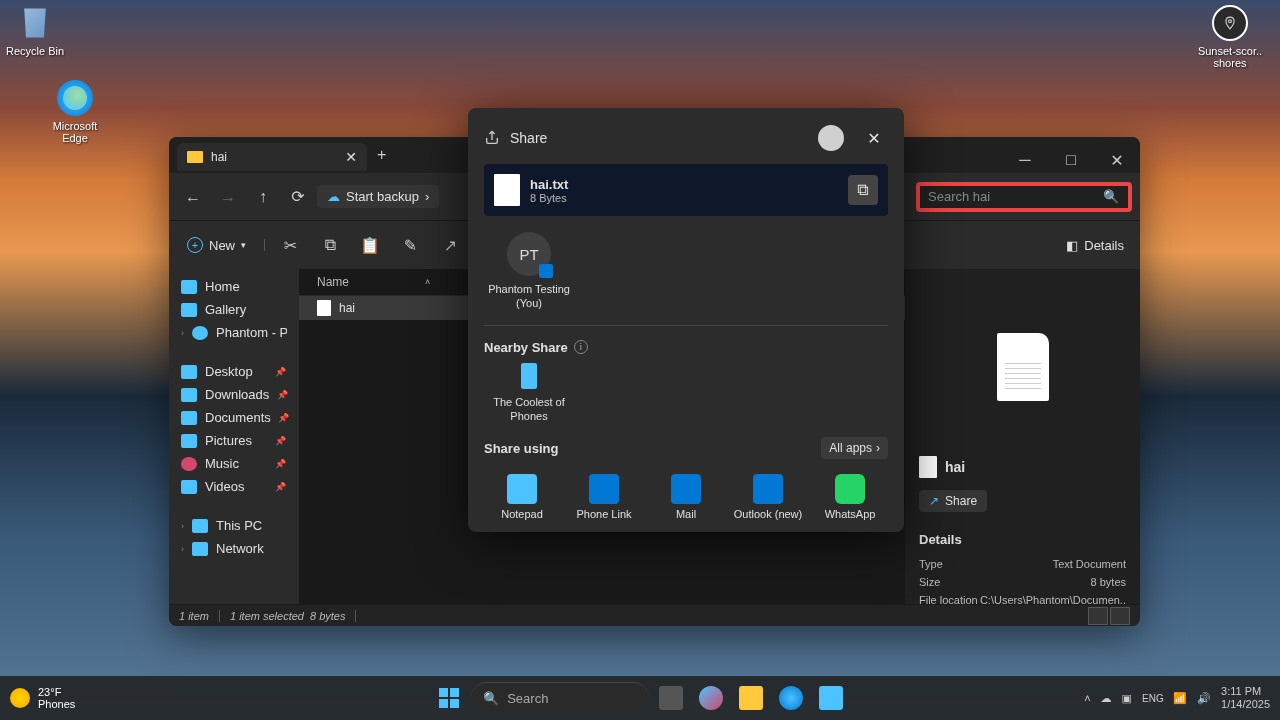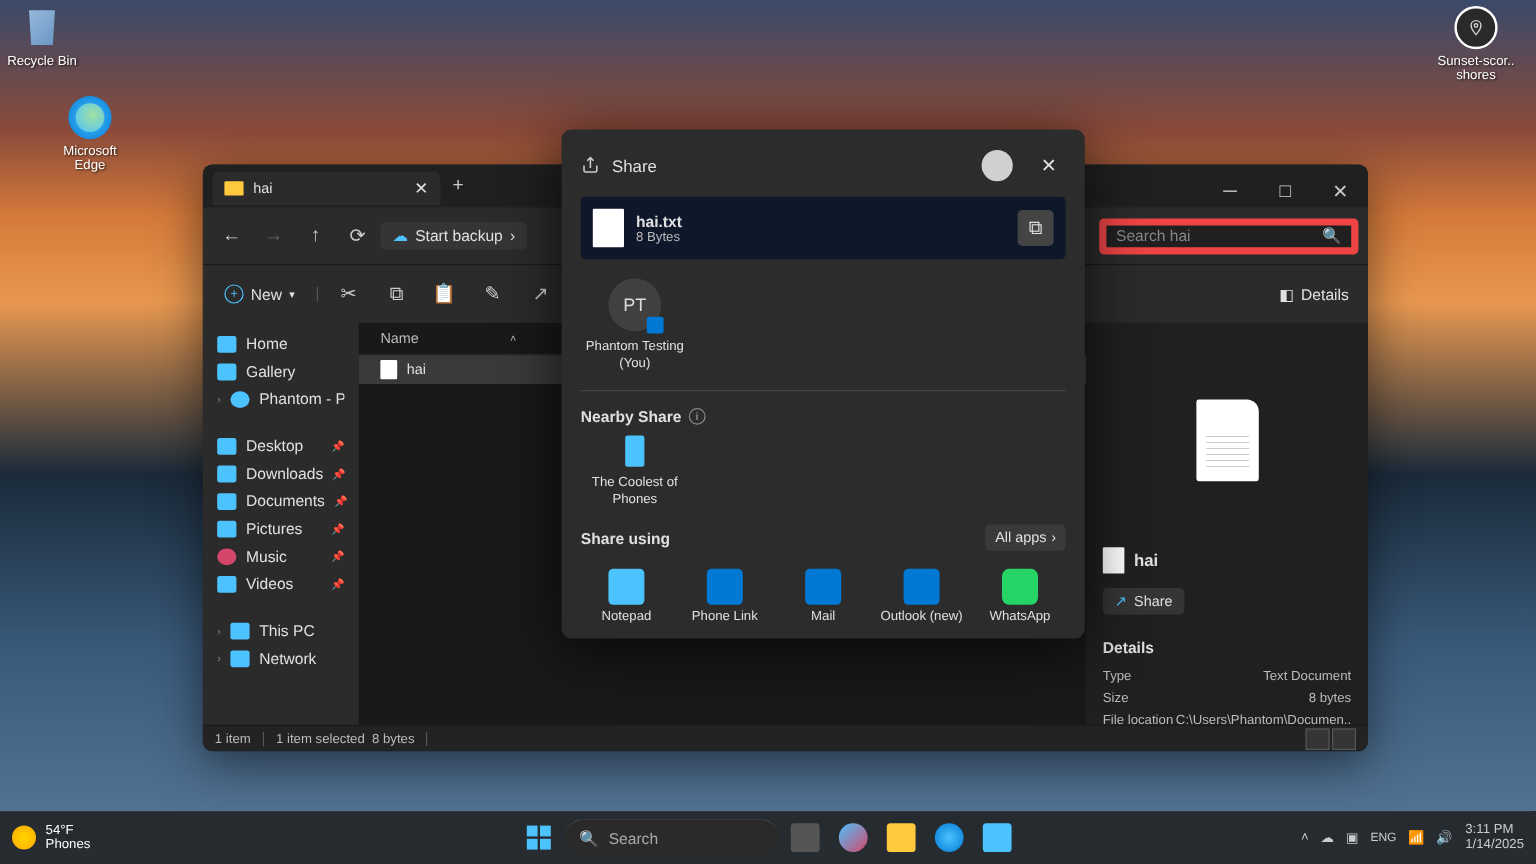--- a/index.html
+++ b/index.html
@@ -23,21 +23,21 @@
 .tab { display: flex; align-items: center; gap: 8px; background: #2b2b2b; border-radius: 6px 6px 0 0; padding: 6px 10px; width: 190px; font-size: 12px; margin-top: 4px; }
 .tab .folder-ico { width: 16px; height: 12px; background: #ffc83d; border-radius: 1px; }
 .tab-close { margin-left: auto; font-size: 14px; cursor: pointer; }
 .new-tab { margin-left: 10px; font-size: 16px; cursor: pointer; color: #ccc; }
 .window-controls { position: absolute; top: 8px; right: 0; display: flex; }
 .window-controls div { width: 46px; height: 30px; display: flex; align-items: center; justify-content: center; cursor: pointer; color: #ccc; }
 
 .explorer-toolbar { display: flex; align-items: center; height: 48px; padding: 0 8px; gap: 3px; background: #2b2b2b; border-bottom: 1px solid #1a1a1a; }
 .nav-btn { width: 32px; height: 32px; display: flex; align-items: center; justify-content: center; cursor: pointer; color: #ccc; border-radius: 4px; }
 .backup-btn { display: flex; align-items: center; gap: 6px; padding: 4px 10px; font-size: 13px; border-radius: 4px; background: #353535; cursor: pointer; }
-.search-box { margin-left: auto; width: 216px; height: 30px; background: #202020; border: 6px solid #ef4444; border-radius: 4px; display: flex; align-items: center; padding: 0 8px; font-size: 13px; color: #888; }
+.search-box { margin-left: auto; width: 216px; height: 30px; background: #202020; border: 4px solid #ef4444; border-radius: 4px; display: flex; align-items: center; padding: 0 8px; font-size: 13px; color: #888; }
 
 .explorer-actions { display: flex; align-items: center; height: 48px; padding: 0 8px; gap: 4px; background: #2b2b2b; }
 .new-btn { display: flex; align-items: center; gap: 6px; padding: 4px 10px; font-size: 13px; cursor: pointer; }
 .new-btn .plus-circ { width: 16px; height: 16px; border: 1.5px solid #4cc2ff; border-radius: 50%; display: flex; align-items: center; justify-content: center; color: #4cc2ff; font-size: 11px; }
 .action-ico { width: 36px; height: 32px; display: flex; align-items: center; justify-content: center; cursor: pointer; color: #ccc; }
 .details-btn { margin-left: auto; display: flex; align-items: center; gap: 6px; padding: 4px 8px; font-size: 13px; cursor: pointer; }
 
 .explorer-body { display: flex; flex: 1; min-height: 0; }
 .sidebar { width: 130px; background: #2b2b2b; padding: 6px 4px; overflow-y: auto; font-size: 13px; }
 .sidebar-item { display: flex; align-items: center; gap: 8px; padding: 4px 8px; cursor: pointer; border-radius: 3px; }
@@ -54,21 +54,21 @@
 .preview-doc-ico { width: 52px; height: 68px; background: #fff; margin: 50px auto 30px; border-radius: 2px; position: relative; border-top-right-radius: 10px; }
 .preview-doc-ico::before { content: ''; position: absolute; top: 30px; left: 8px; right: 8px; height: 28px; background: repeating-linear-gradient(to bottom, #ccc 0, #ccc 1px, transparent 1px, transparent 5px); }
 .preview-name-row { display: flex; align-items: center; gap: 8px; margin: 55px 0 12px; }
 .preview-name-row .small-doc { width: 18px; height: 22px; background: #fff; border-radius: 1px; }
 .preview-name { font-size: 14px; font-weight: 600; }
 .share-chip { display: inline-flex; align-items: center; gap: 6px; background: #353535; padding: 4px 10px; border-radius: 4px; cursor: pointer; font-size: 12px; }
 .detail-section { margin-top: 20px; }
 .detail-header { font-size: 13px; font-weight: 600; margin-bottom: 8px; }
 .detail-row { display: flex; justify-content: space-between; padding: 3px 0; font-size: 11px; color: #bbb; }
 
-.status-bar { height: 22px; background: #232323; display: flex; align-items: center; padding: 0 10px; font-size: 11px; color: #bbb; gap: 6px; border-top: 1px solid #1a1a1a; }
+.status-bar { height: 22px; background: #232323; display: flex; align-items: center; padding: 0 10px; font-size: 11px; color: #bbb; gap: 6px; border-top: 1px solid #1a1a1a; font-style: italic; }
 .view-toggles { margin-left: auto; display: flex; gap: 2px; }
 .view-toggle { width: 20px; height: 18px; background: #353535; border: 1px solid #555; cursor: pointer; }
 
 
 .share-dialog { position: absolute; top: 108px; left: 468px; width: 436px; height: 424px; background: #2c2c2c; border-radius: 8px; box-shadow: 0 10px 50px rgba(0,0,0,0.7); color: #e0e0e0; padding: 16px; display: flex; flex-direction: column; }
 .share-hdr { display: flex; align-items: center; gap: 10px; margin-bottom: 12px; }
 .share-hdr-ico { width: 16px; height: 16px; }
 .share-title { font-size: 14px; font-weight: 400; flex: 1; }
 .share-avatar { width: 26px; height: 26px; background: #d0d0d0; border-radius: 50%; cursor: pointer; }
 .share-close { width: 28px; height: 28px; display: flex; align-items: center; justify-content: center; cursor: pointer; margin-left: 6px; }
@@ -366,21 +366,21 @@
         <div class="share-app-ico" style="background:#25d366;border-radius:6px"></div>
         <span class="share-app-label">WhatsApp</span>
       </div>
   </div>
 </div>
 
 <div class="taskbar">
   <div class="tb-left">
     <div class="weather-ico"></div>
     <div>
-      <div>54°F</div>
+      <div>23°F</div>
       <div>Phones</div>
     </div>
   </div>
 
   <div class="tb-center">
     <div class="start-btn">
       <div class="win-logo">
           <div></div>
           <div></div>
           <div></div>

